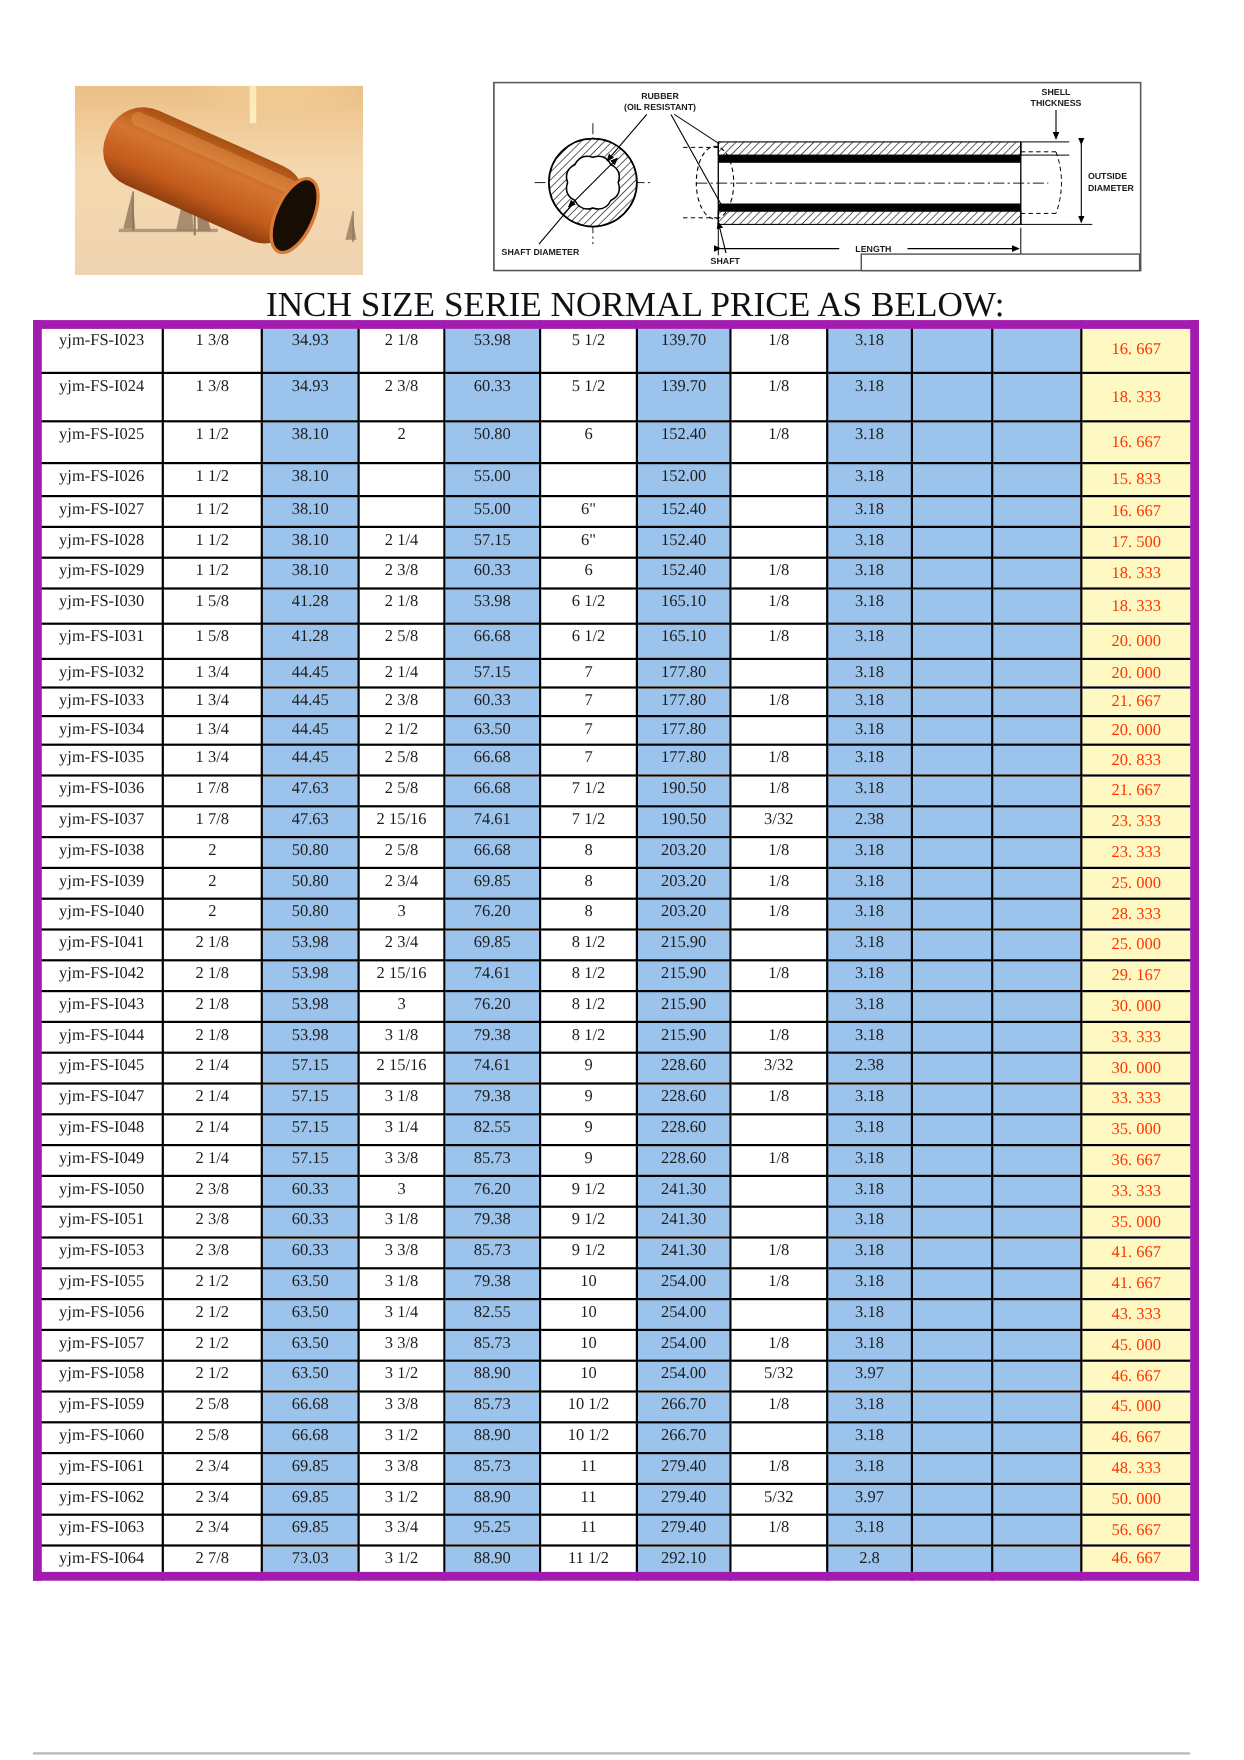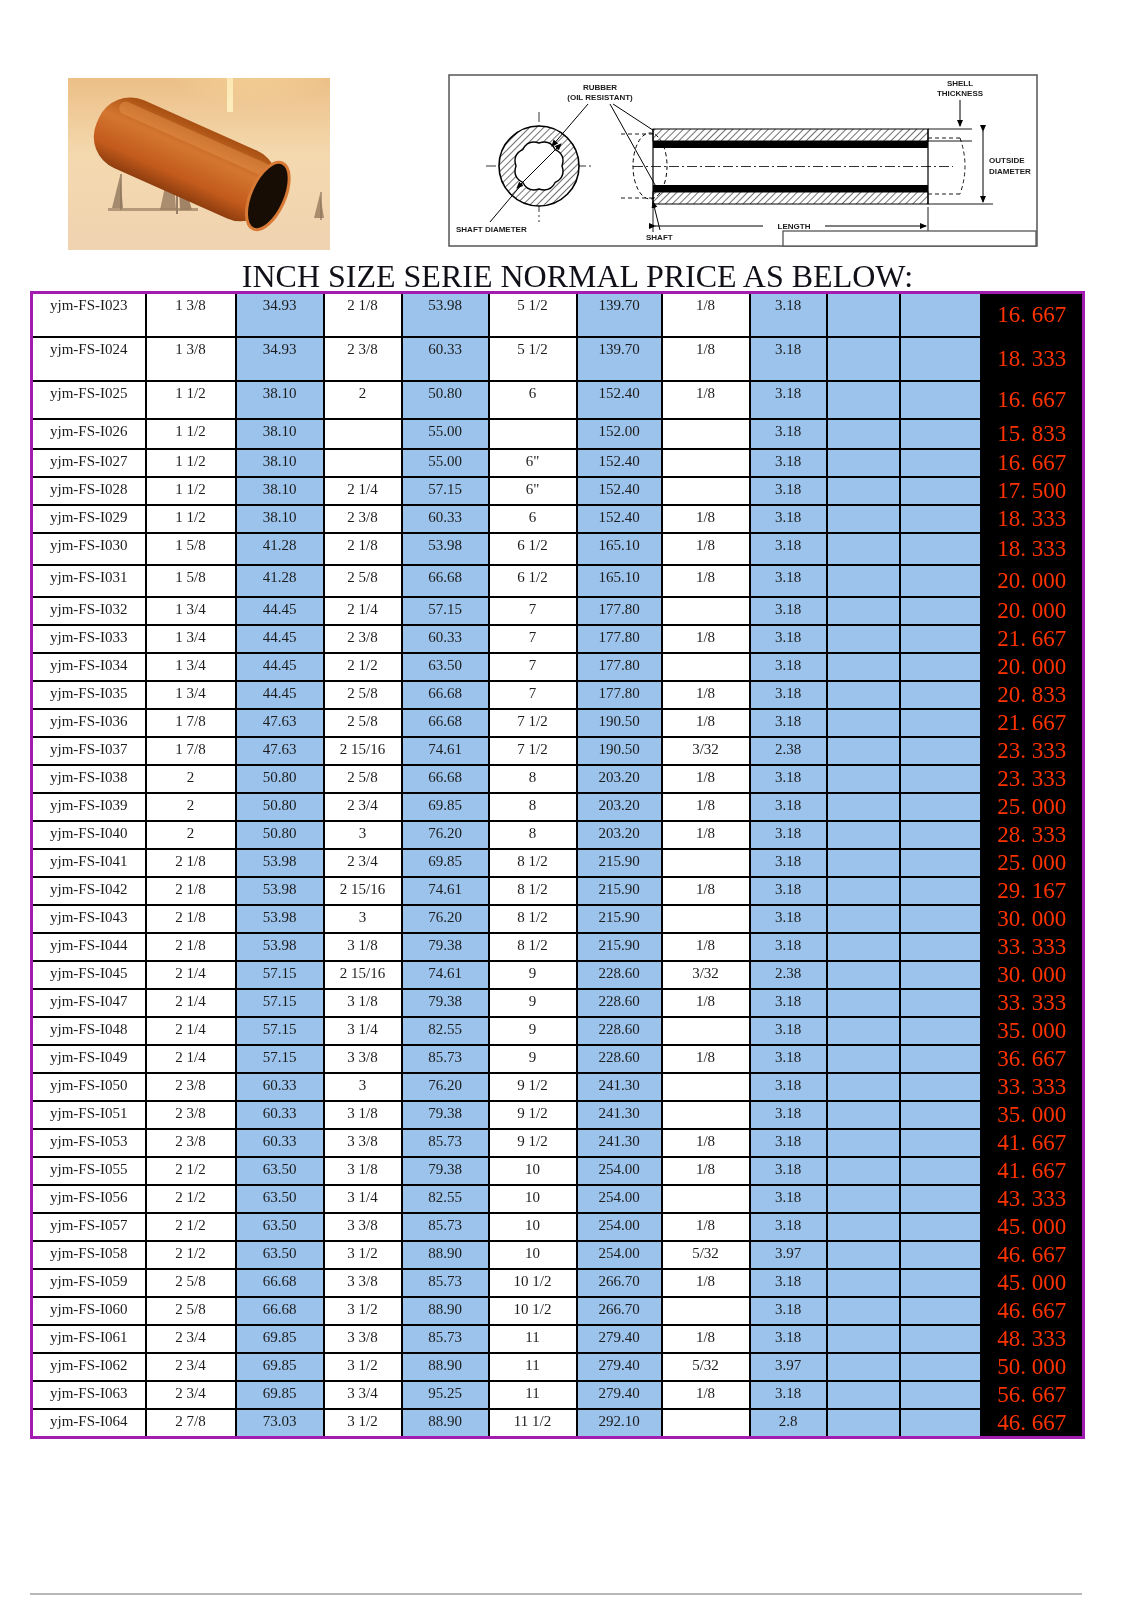--- a/index.html
+++ b/index.html
@@ -10,30 +10,30 @@
   }
   .photo{position:absolute;left:68px;top:78px;width:262px;height:172px;}
   .diagram{position:absolute;left:448px;top:74px;width:590px;height:173px;}
   .page-title{
     position:absolute;left:0;top:246px;width:1131px;margin:12px;
     text-align:center;font-size:32px;font-weight:400;color:#101018;
     font-family:"Liberation Serif",serif;letter-spacing:0px;
   }
   table.price{
     position:absolute;left:30px;top:291px;width:1052px;
-    border-collapse:collapse;table-layout:fixed;border:3px solid #a21caf;
+    border-collapse:collapse;table-layout:fixed;border:8px solid #a21caf;
   }
   table.price td{
     border:2px solid #000;text-align:center;vertical-align:top;
     font-size:15px;color:#1c1c1c;padding:3px 0 0 0;
     white-space:nowrap;overflow:hidden;background:#ffffff;
   }
   table.price td.blue{background:#9CC3EC;}
   table.price td.yellow{
-    background:#000000;color:#FF3300;font-size:23px;
+    background:#fef9c3;color:#FF3300;font-size:15px;
     vertical-align:middle;padding:0;
   }
   table.price tr{height:28px;}
   table.price tr:nth-child(1),table.price tr:nth-child(2){height:44px;}
   table.price tr:nth-child(3){height:38px;}
   table.price tr:nth-child(4){height:30px;}
   table.price tr:nth-child(8),table.price tr:nth-child(9){height:32px;}
   table.price tr:nth-child(10),table.price tr:nth-child(11),table.price tr:nth-child(12){height:26px;}
   table.price tr:nth-child(42){height:44px;text-decoration:underline;}
   .bottom-rule{

